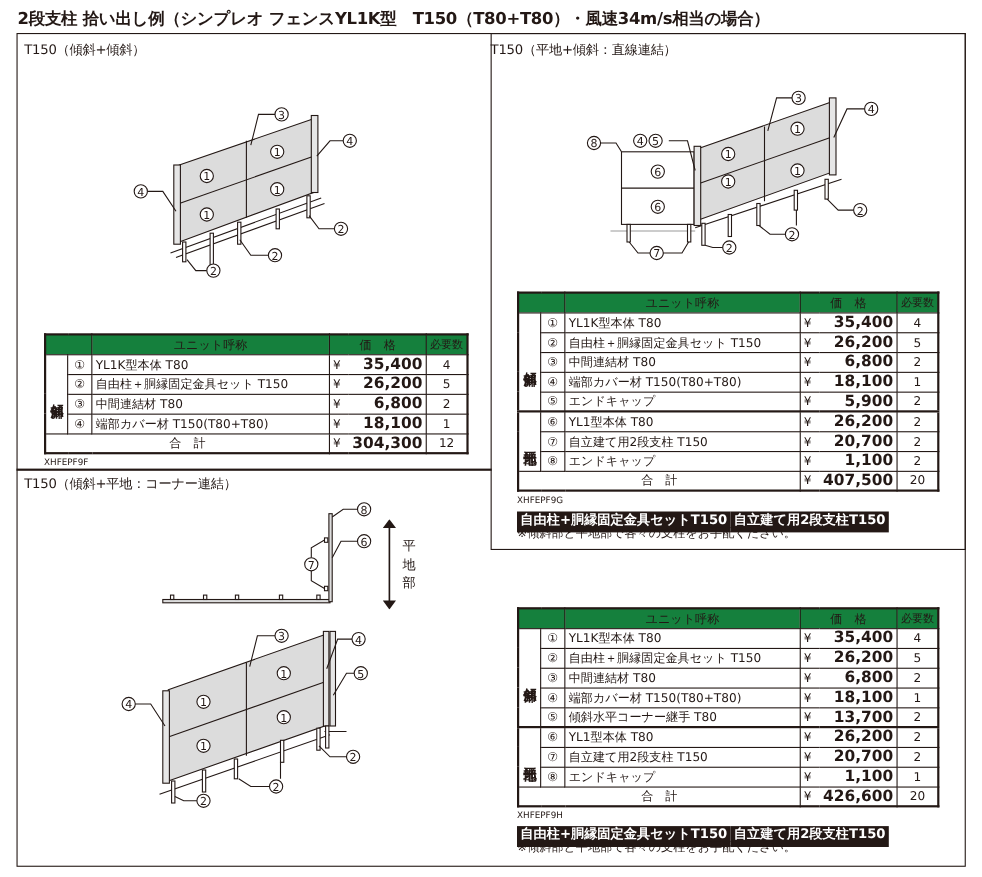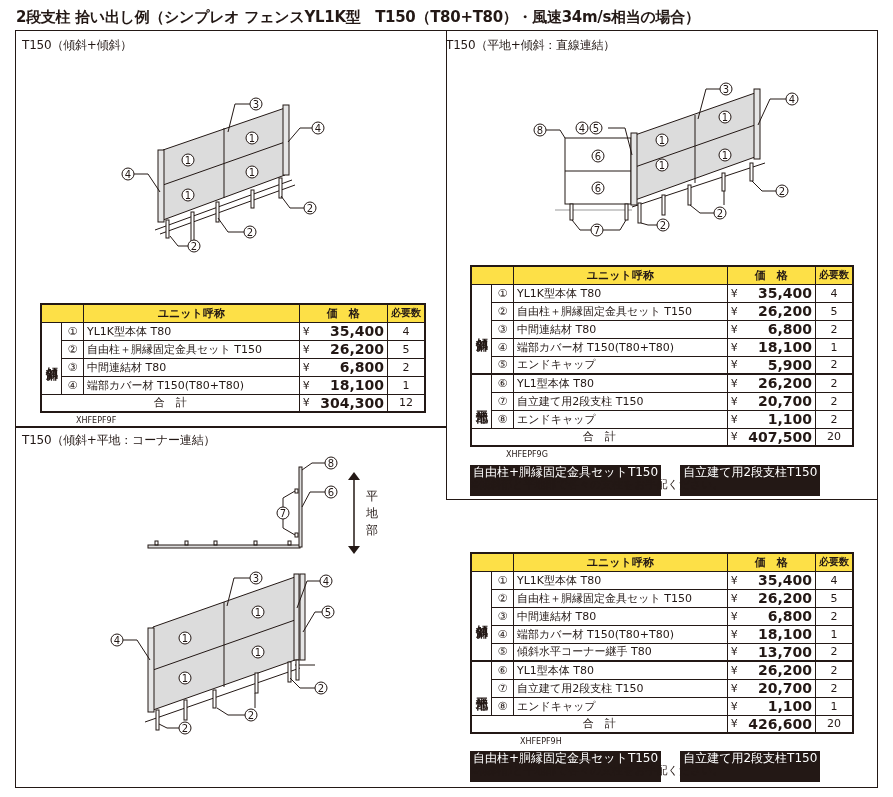--- a/index.html
+++ b/index.html
@@ -3,29 +3,29 @@
 <meta charset="utf-8">
 <style>
   * { box-sizing: border-box; margin: 0; padding: 0; }
   body { width: 893px; height: 797px; background: #fff; position: relative; overflow: hidden;
          font-family: "DejaVu Sans", "Liberation Sans", sans-serif; color: #231815; }
   .page-title { position: absolute; left: 16px; top: 8px; font-size: 15px; font-weight: bold; letter-spacing: -0.3px; white-space: nowrap; }
   .frame { position: absolute; border: 1.5px solid #231815; }
   .panel-title { position: absolute; font-size: 12px; white-space: nowrap; letter-spacing: -0.2px; }
   table.parts { position: absolute; border-collapse: collapse; font-size: 11px; border: 2px solid #231815; }
   table.parts td, table.parts th { border: 1px solid #231815; height: 18px; padding: 0 3px; white-space: nowrap; }
-  table.parts th { background: #fde047; font-weight: bold; }
+  table.parts th { background: #15803d; font-weight: normal; }
   .sec { text-align: center; font-weight: bold; font-size: 12px; line-height: 13px; width: 20px; }
   .num { text-align: center; width: 22px; }
   .yen { border-right: none !important; width: 18px; }
   .price { border-left: none !important; text-align: right; font-weight: bold; font-size: 14px; width: 62px; }
   .qty { text-align: center; width: 30px; }
   .total-row td { border-top: 2px solid #231815; }
-  .code { position: absolute; font-size: 8px; color: #231815; margin-left: 36px; }
-  .tag { display: inline-block; background: #231815; color: #fff; font-size: 12px; padding: 0 3px; margin-right: 19px; height: 31px; line-height: 15px; font-weight: normal; }
+  .code { position: absolute; font-size: 8px; color: #231815; }
+  .tag { display: inline-block; background: #231815; color: #fff; font-size: 12px; padding: 0 3px; margin-right: 0; height: 19px; line-height: 15px; font-weight: bold; }
   .tags { position: absolute; white-space: nowrap; }
   .note { position: absolute; font-size: 11px; white-space: nowrap; }
   svg { position: absolute; }
   .vlabel { position: absolute; font-size: 12px; line-height: 17px; width: 14px; text-align: left; }
 </style>
 </head>
 <body>
 
 <div class="page-title">2段支柱 拾い出し例（シンプレオ フェンスYL1K型　T150（T80+T80）・風速34m/s相当の場合）</div>
 
@@ -430,17 +430,17 @@
     <td class="qty">1</td>
   </tr>
   <tr class="total-row">
     <td colspan="3" style="text-align:center;">合　計</td>
     <td class="yen">¥</td>
     <td class="price">426,600</td>
     <td class="qty">20</td>
   </tr>
 </tbody>
   </table>
-<div class="code" style="left:484px;top:737px;text-align:right;">XHFEPF9H</div>
+<div class="code" style="left:470px;top:737px;text-align:right;">XHFEPF9H</div>
 <div class="tags" style="left:470px;top:747px;">
   <span class="tag">自由柱+胴縁固定金具セットT150</span><span class="tag">自立建て用2段支柱T150</span>
 </div>
 <div class="note" style="left:470px;top:763px;">※傾斜部と平地部で各々の支柱をお手配ください。</div>
 
 </body></html>

